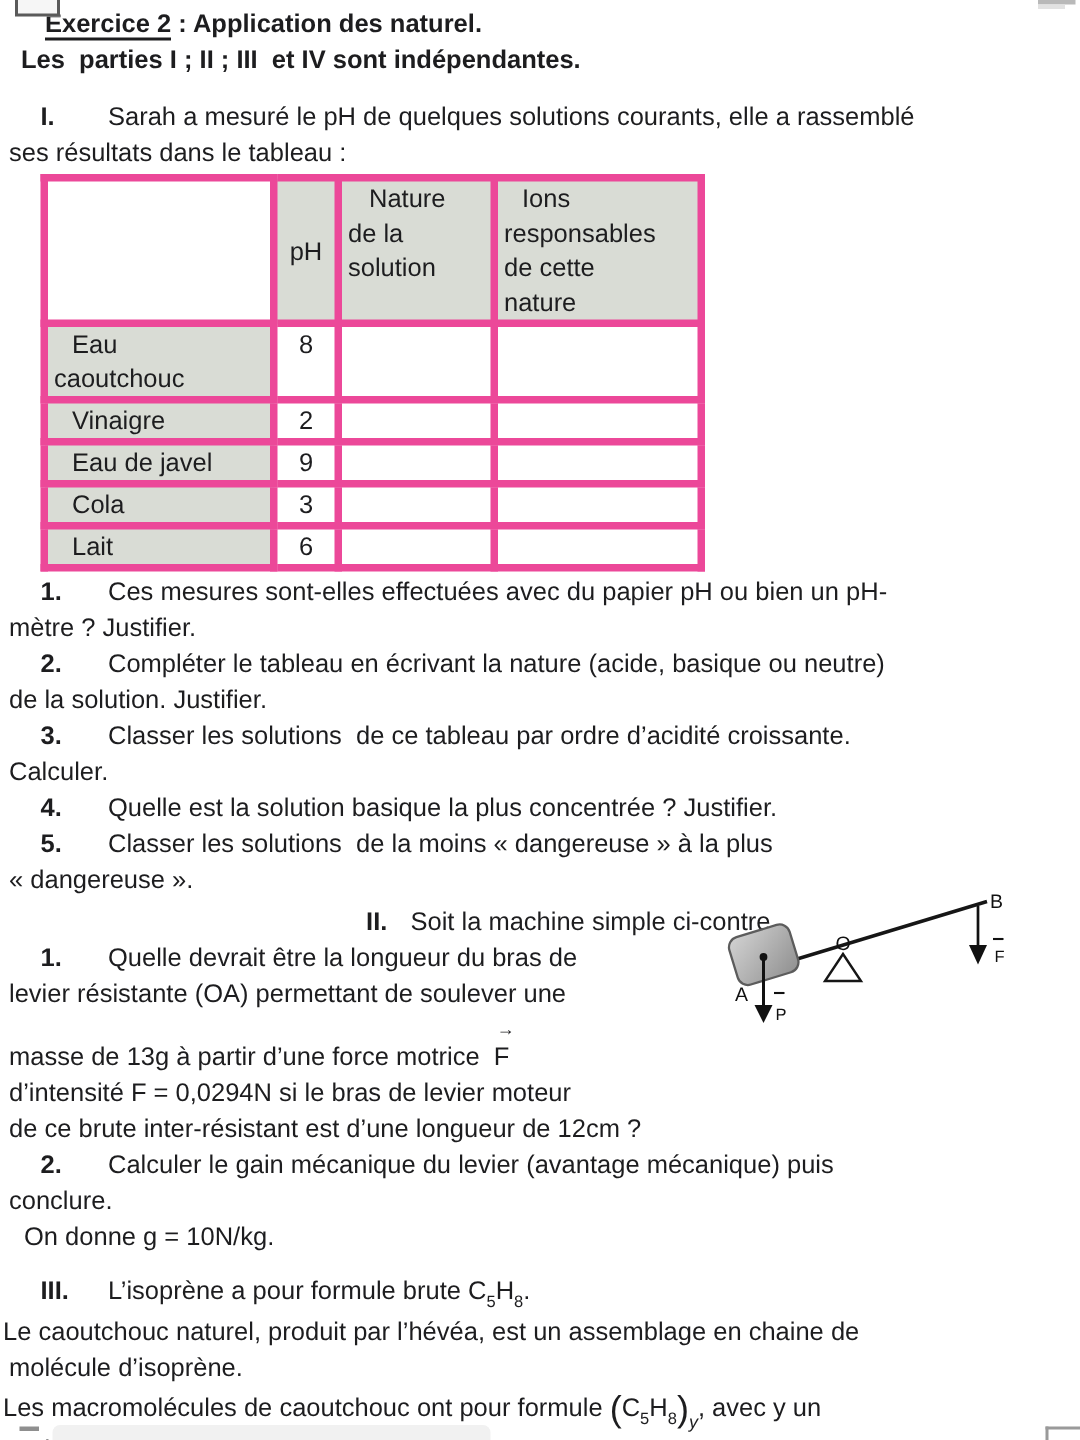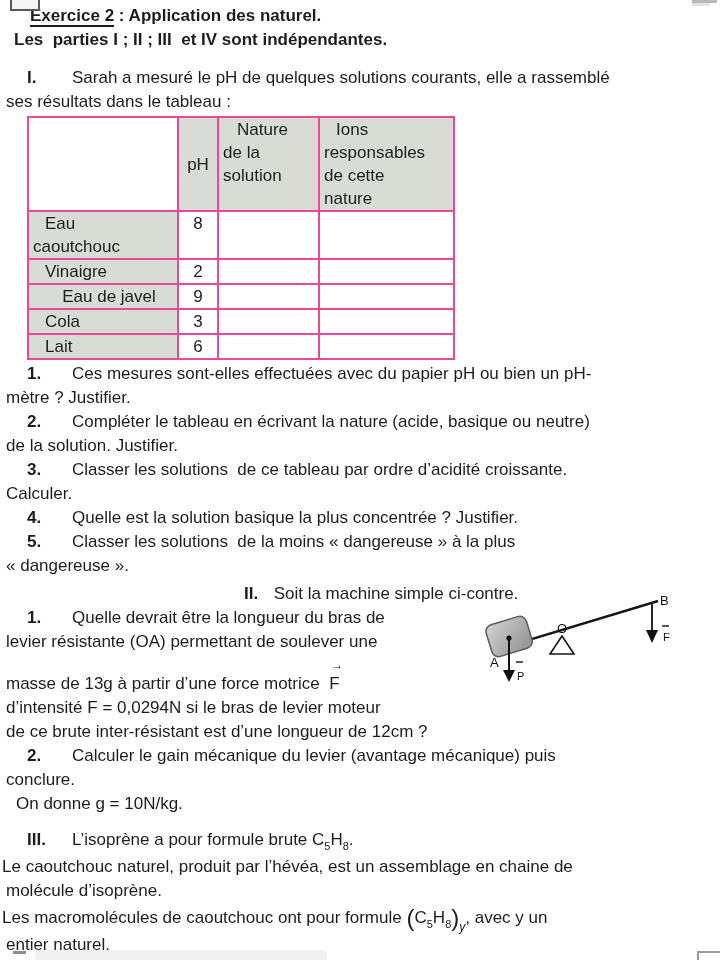--- a/index.html
+++ b/index.html
@@ -17,21 +17,21 @@
   .mt-q{margin-top:2px;}
   .mt-part2{margin-top:4px;text-align:center;}
   .mt-vec{margin-top:18px;}
   .mt-part3{margin-top:12px;}
   .mt3{margin-top:3px;}
   .pl14{padding-left:2px;}
   .pl16{padding-left:16px;}
 
   
   table.ph-table{border-collapse:collapse;margin:2px 0 0 27px;}
-  table.ph-table td{border:2px solid #ec4899;padding:0 4px;vertical-align:top;line-height:23px;}
+  table.ph-table td{border:5px solid #ec4899;padding:0 4px;vertical-align:top;line-height:23px;}
   .hdr{background:#d9dcd5;}
   .cell-ph-h{vertical-align:middle !important;text-align:center;}
   .cell-ph{text-align:center;}
   .ind{text-indent:12px;}
   .ind2{text-indent:14px;}
 
   
   .vec{position:relative;display:inline-block;}
   .vec .arr{position:absolute;top:-13px;left:2px;font-size:12px;line-height:12px;}
 
@@ -92,21 +92,21 @@
     </tr>
     <tr>
       <td class="hdr" style="height:23px;">
             <div class="ind">Vinaigre</div>
           </td>
       <td class="cell-ph">2</td>
       <td></td>
       <td></td>
     </tr>
     <tr>
-      <td class="hdr" style="height:23px;text-align:center;">
+      <td class="hdr" style="height:23px;">
             <div class="ind">Eau de javel</div>
           </td>
       <td class="cell-ph">9</td>
       <td></td>
       <td></td>
     </tr>
     <tr>
       <td class="hdr" style="height:23px;">
             <div class="ind">Cola</div>
           </td>

